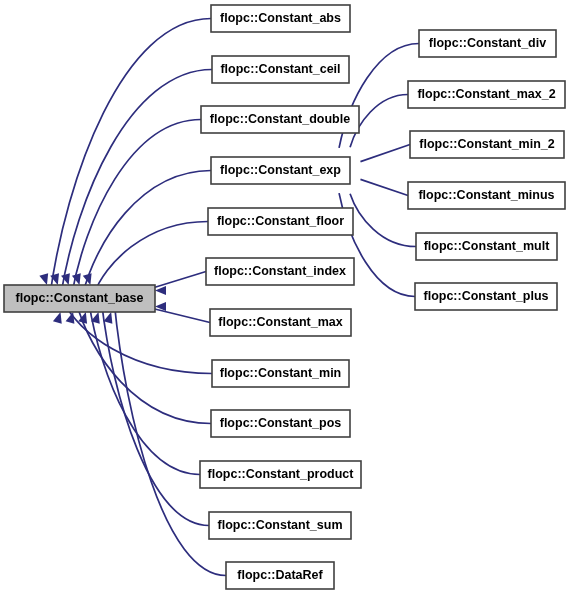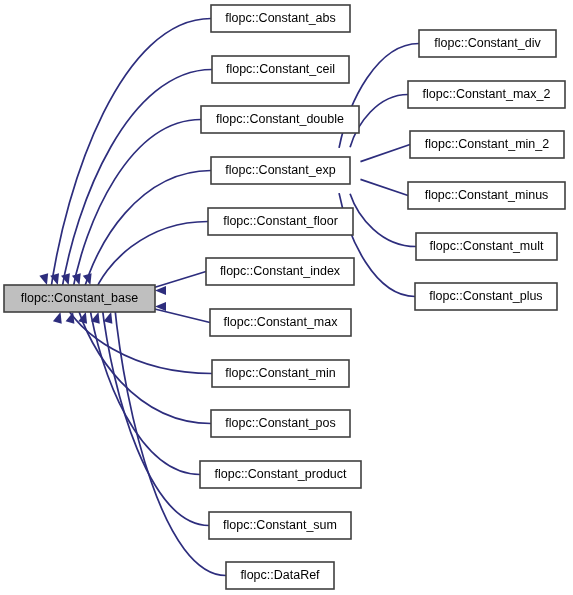--- a/index.html
+++ b/index.html
@@ -10,20 +10,21 @@
   body {
     width: 573px;
     height: 595px;
     font-family: "Liberation Sans", sans-serif;
     overflow: hidden;
   }
   #diagram-root {
     position: relative;
     width: 573px;
     height: 478px;
+    font-weight: bold;
   }
   #graph-svg {
     position: absolute;
     left: 0;
     top: 0;
     width: 573px;
     height: 595px;
     display: block;
   }
   .node-box {

